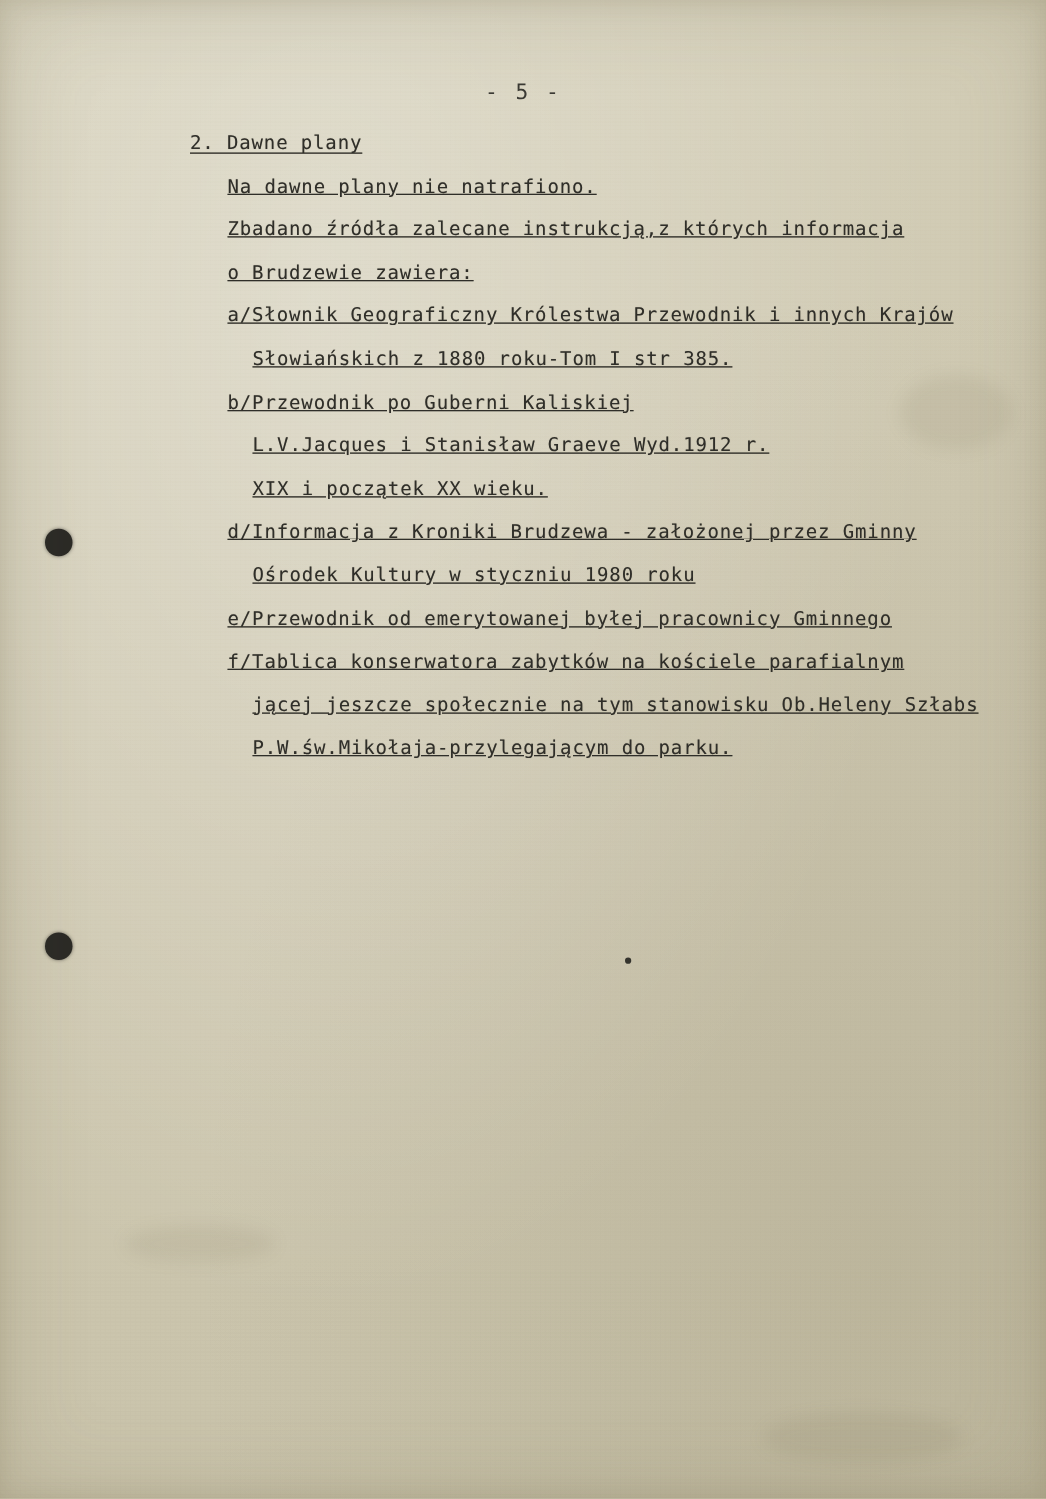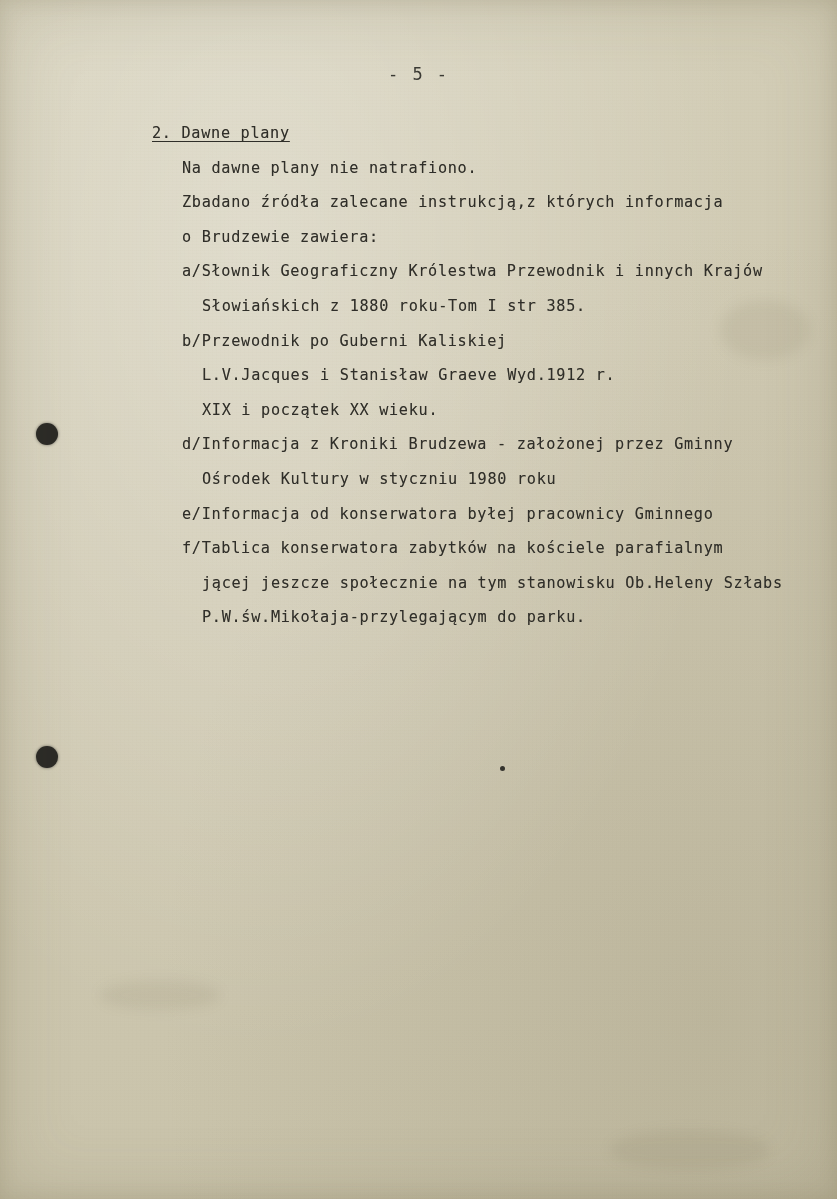--- a/index.html
+++ b/index.html
@@ -56,31 +56,32 @@
     height: 22px;
     border-radius: 50%;
     background: #2b2a26;
     box-shadow: 0 0 3px rgba(0,0,0,0.5);
   }
   .punch-hole.one { top: 423px; }
   .punch-hole.two { top: 746px; }
 
   .content {
     position: absolute;
-    top: 116px;
+    top: 97px;
     left: 152px;
     width: 660px;
     color: #2f2e29;
     font-size: 15.2px;
     line-height: 34.6px;
     letter-spacing: 0.7px;
   }
   .line {
     white-space: pre;
     text-shadow: 0 0 0.6px rgba(60,55,40,0.35);
+    text-decoration: underline;
   }
   .line.heading {
     text-decoration: underline;
     text-underline-offset: 3px;
   }
   .indent-1 { padding-left: 30px; }
   .indent-2 { padding-left: 50px; }
   .dot-mark {
     position: absolute;
     top: 766px;
@@ -122,21 +123,21 @@
     <div class="line indent-1">Na dawne plany nie natrafiono.</div>
     <div class="line indent-1">Zbadano źródła zalecane instrukcją,z których informacja</div>
     <div class="line indent-1">o Brudzewie zawiera:</div>
     <div class="line indent-1">a/Słownik Geograficzny Królestwa Przewodnik i innych Krajów</div>
     <div class="line indent-2">Słowiańskich z 1880 roku-Tom I str 385.</div>
     <div class="line indent-1">b/Przewodnik po Guberni Kaliskiej</div>
     <div class="line indent-2">L.V.Jacques i Stanisław Graeve Wyd.1912 r.</div>
     <div class="line indent-2">XIX i początek XX wieku.</div>
     <div class="line indent-1">d/Informacja z Kroniki Brudzewa - założonej przez Gminny</div>
     <div class="line indent-2">Ośrodek Kultury w styczniu 1980 roku</div>
-    <div class="line indent-1">e/Informacja od konserwatora byłej pracownicy Gminnego</div>
+    <div class="line indent-1">e/Przewodnik od emerytowanej byłej pracownicy Gminnego</div>
     <div class="line indent-1">f/Tablica konserwatora zabytków na kościele parafialnym</div>
     <div class="line indent-2">jącej jeszcze społecznie na tym stanowisku Ob.Heleny Szłabs</div>
     <div class="line indent-2">P.W.św.Mikołaja-przylegającym do parku.</div>
   </div>
 
   <div class="dot-mark"></div>
 
   <div class="edge-shade"></div>
 </div>
 

